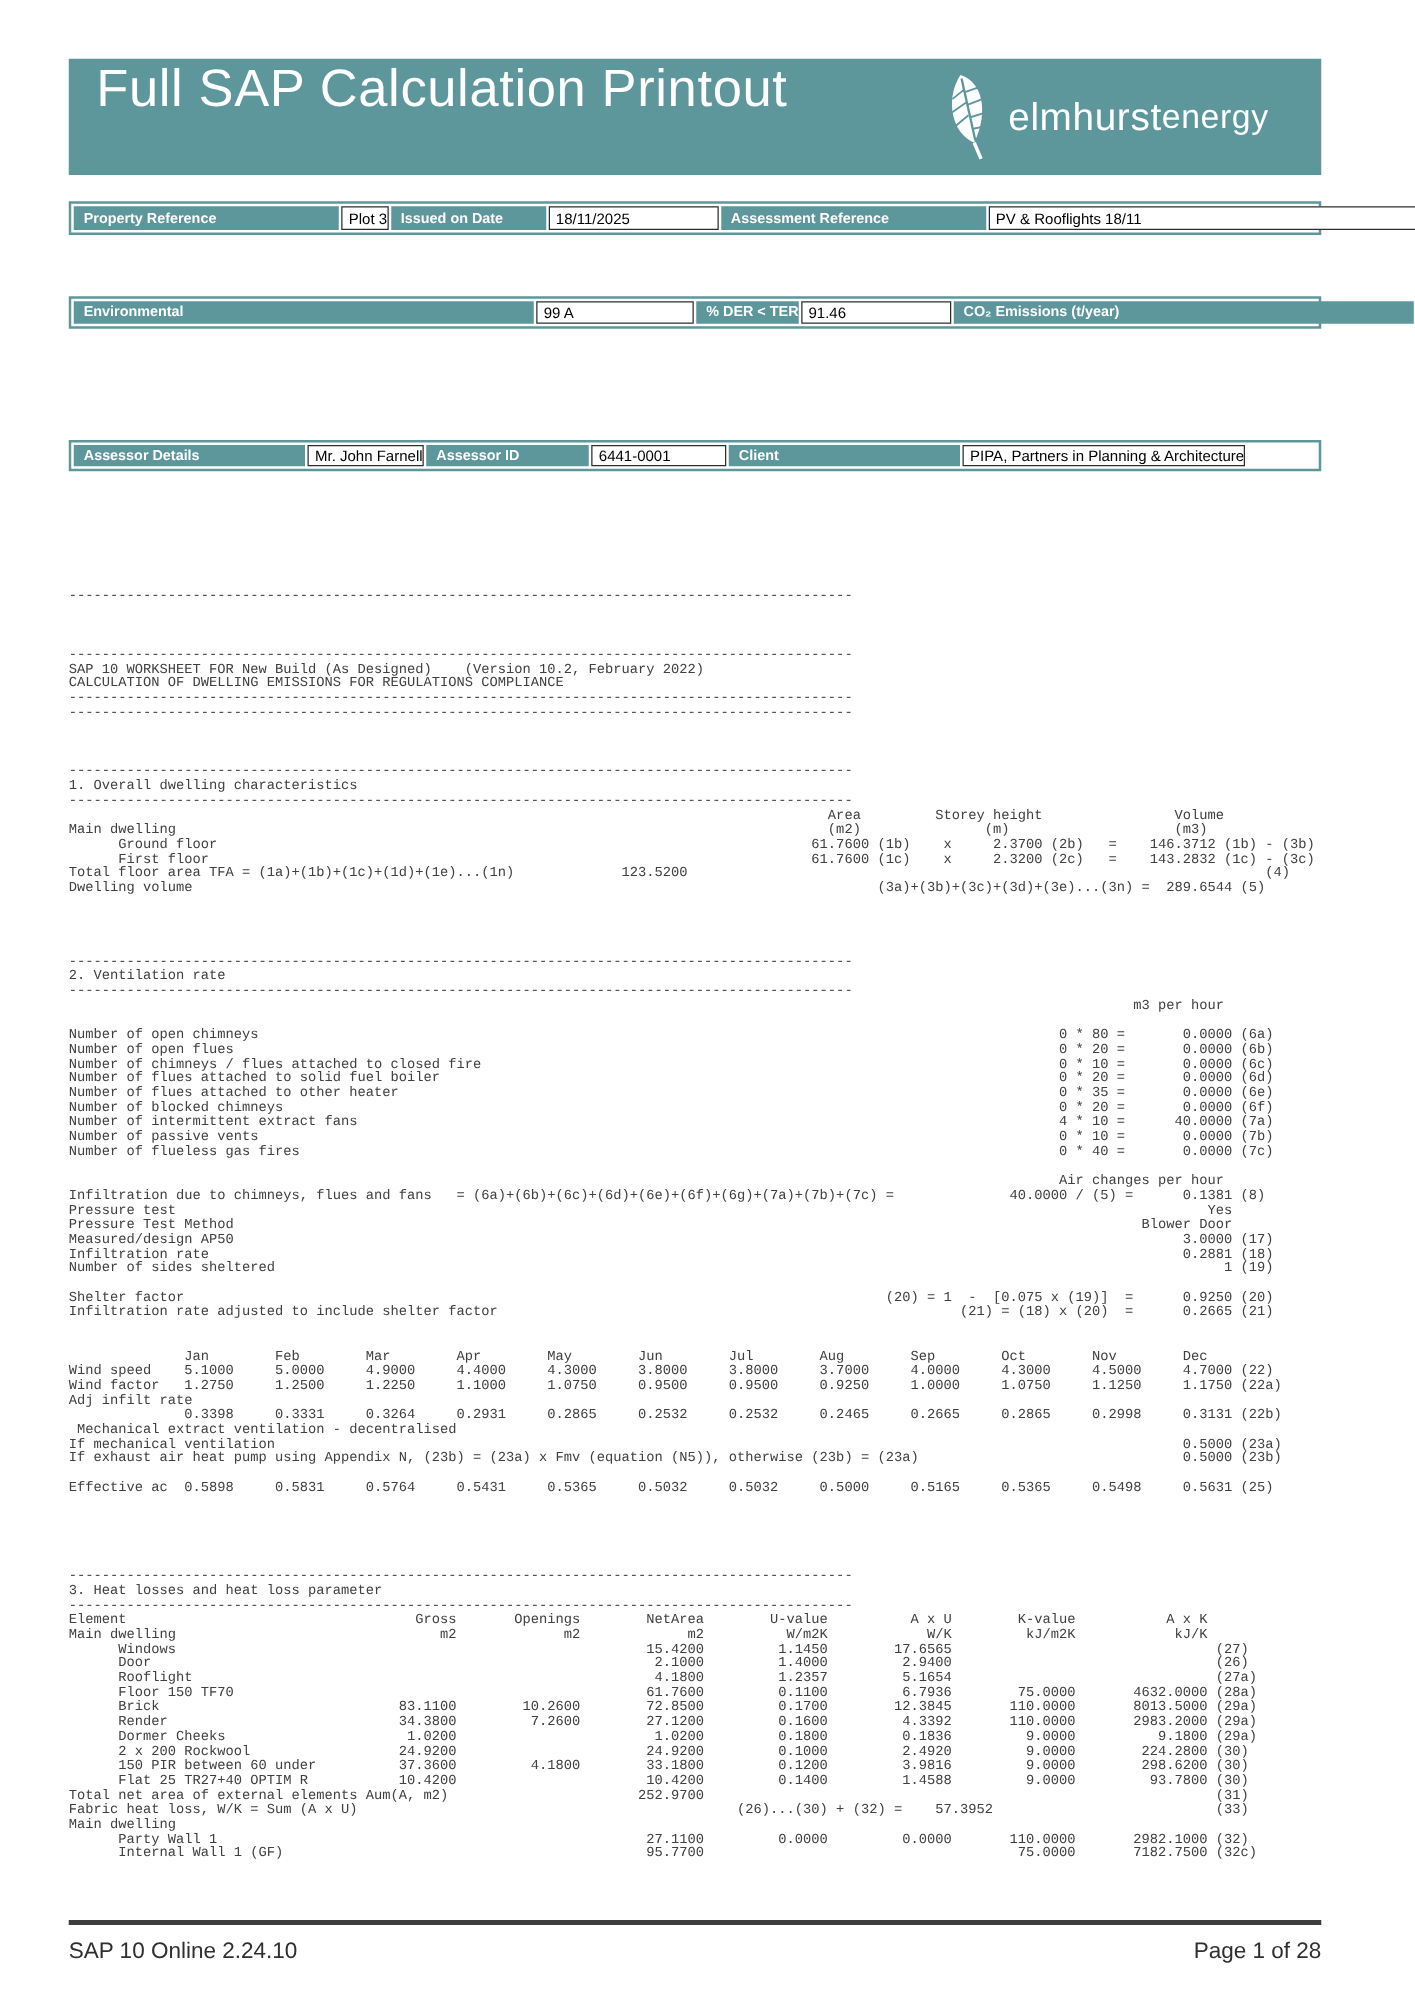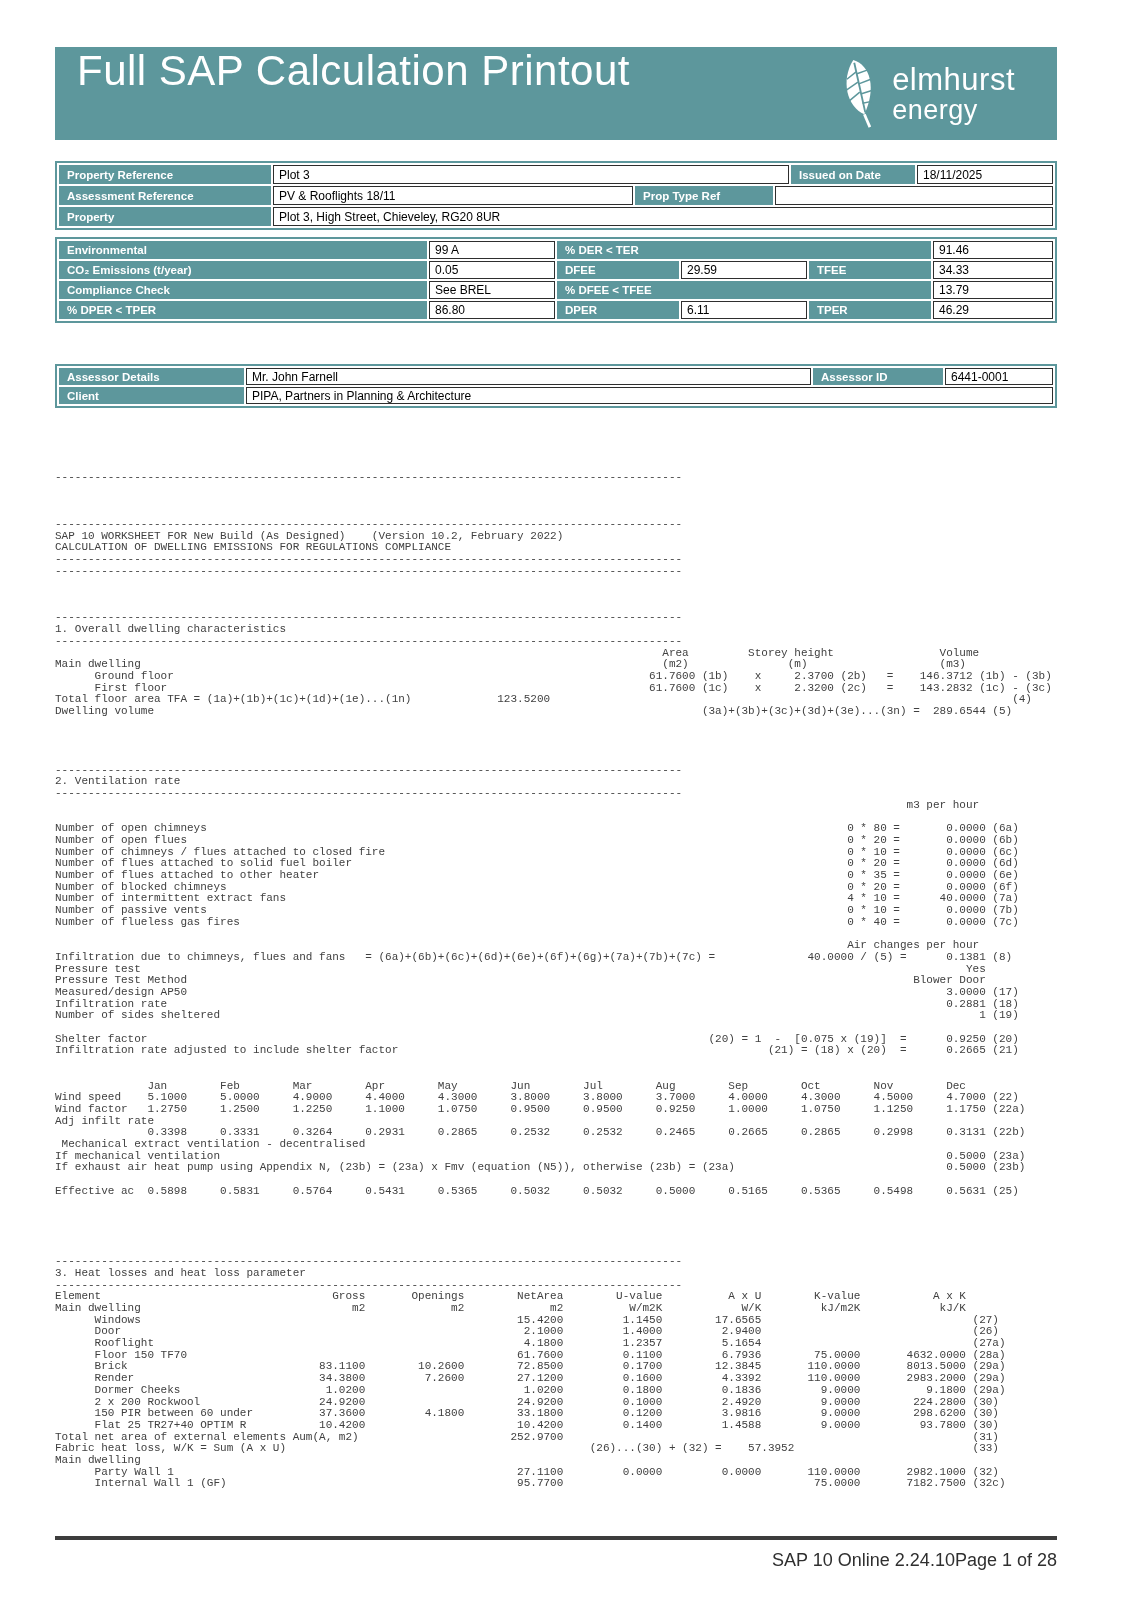--- a/index.html
+++ b/index.html
@@ -9,54 +9,54 @@
 
   
   .band {
     position:absolute; left:55px; top:47px; width:1002px; height:93px;
     background:#5d979c; display:flex; justify-content:space-between;
     padding:0 42px 0 22px;
   }
   .band h1 { color:#fff; font-size:42px; font-weight:400; letter-spacing:.5px; white-space:nowrap; }
   .logo { display:flex; align-items:center; gap:12px; }
   .logo svg { display:block; }
-  .logo-text { display:flex; flex-direction:column; color:#fff; line-height:1; }
+  .logo-text { display:flex; flex-direction:row; color:#fff; line-height:1; }
   .logo-text .l1 { font-size:31px; font-weight:400; letter-spacing:.5px; }
   .logo-text .l2 { font-size:27px; font-weight:400; letter-spacing:.5px; margin-top:2px; }
 
   
   .tbl {
     position:absolute; left:55px; width:1002px;
     border:2px solid #5d979c; background:#fff; padding:2px;
-    display:flex; flex-direction:column; gap:2px;
+    display:flex; gap:2px;
   }
   .row { display:flex; gap:2px; }
   .lab {
     background:#5d979c; color:#fff; font-weight:700; font-size:11.5px;
     display:flex; align-items:center; padding-left:8px; flex:0 0 auto; white-space:nowrap;
   }
   .val {
     background:#fff; border:1px solid #2e2e2e; color:#000; font-size:12px;
     display:flex; align-items:center; padding-left:5px; flex:0 0 auto; white-space:nowrap; overflow:hidden;
   }
   .grow { flex:1 1 auto; }
   #property-table { top:161px; } #property-table .row { height:19px; }
   #ratings-table  { top:237px; } #ratings-table  .row { height:18px; }
-  #assessor-table { top:364px; } #assessor-table .row { height:17px; }
+  #assessor-table { top:352px; } #assessor-table .row { height:17px; }
 
   
   pre.worksheet {
     position:absolute; left:55px; top:472px; width:1010px;
     font-family:"Liberation Mono","DejaVu Sans Mono",monospace;
     font-size:11px; line-height:11.7px; color:#404040; white-space:pre;
   }
 
   
   .footer-rule { position:absolute; left:55px; top:1536px; width:1002px; height:4px; background:#3d3d3d; }
-  .footer { position:absolute; left:55px; top:1550px; width:1002px; display:flex; justify-content:flex-end; }
+  .footer { position:absolute; left:55px; top:1550px; width:1002px; display:flex; justify-content:space-between; }
   .footer span { font-size:18px; color:#2f2f2f; }
 </style>
 </head>
 <body>
 
 <div class="page">
 
   <header class="band">
     <h1>Full SAP Calculation Printout</h1>
     <div class="logo">

